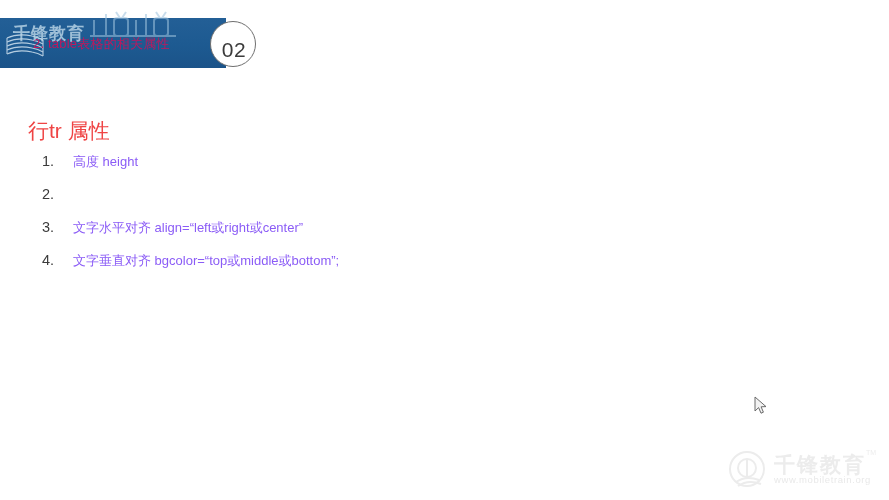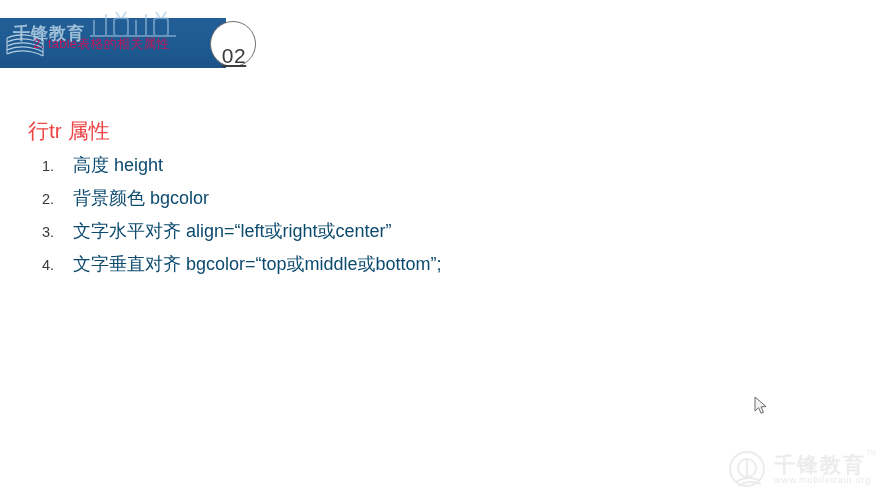--- a/index.html
+++ b/index.html
@@ -60,30 +60,29 @@
     width: 46px;
     height: 46px;
     border-radius: 50%;
     background: #ffffff;
     border: 1.4px solid #6f6f6f;
     box-sizing: border-box;
   }
   .badge-number {
     position: absolute;
     left: 0;
-    top: 11px;
+    top: 5px;
     width: 46px;
     height: 46px;
     display: flex;
     align-items: center;
     justify-content: center;
     font-size: 21px;
     color: #3b3b3b;
     letter-spacing: .5px;
-    text-decoration: underline;
   }
 
   
   .wm-qianfeng-head {
     position: absolute;
     left: 13px;
     top: 22px;
     font-size: 17px;
     font-weight: bold;
     color: rgba(190, 216, 233, .80);
@@ -122,22 +121,22 @@
     color: #333333;
     white-space: nowrap;
   }
   .li-num {
     width: 31px;
     flex: 0 0 31px;
     font-size: 14.5px;
     color: #3a3a3a;
   }
   .li-text {
-    font-size: 18px;
-    color: #0c4a6e;
+    font-size: 13px;
+    color: #8b5cf6;
   }
 
   
   .wm-corner {
     position: absolute;
     left: 726px;
     top: 447px;
     width: 160px;
     height: 48px;
   }
@@ -229,21 +228,20 @@
 
   <div class="content-title">行tr 属性</div>
 
   <div class="list">
     <div class="list-item">
       <span class="li-num">1.</span>
       <span class="li-text">高度  height</span>
     </div>
     <div class="list-item">
       <span class="li-num">2.</span>
-      <span class="li-text">背景颜色   bgcolor</span>
     </div>
     <div class="list-item">
       <span class="li-num">3.</span>
       <span class="li-text">文字水平对齐  align=“left或right或center”</span>
     </div>
     <div class="list-item">
       <span class="li-num">4.</span>
       <span class="li-text">文字垂直对齐  bgcolor=“top或middle或bottom”;</span>
     </div>
   </div>

